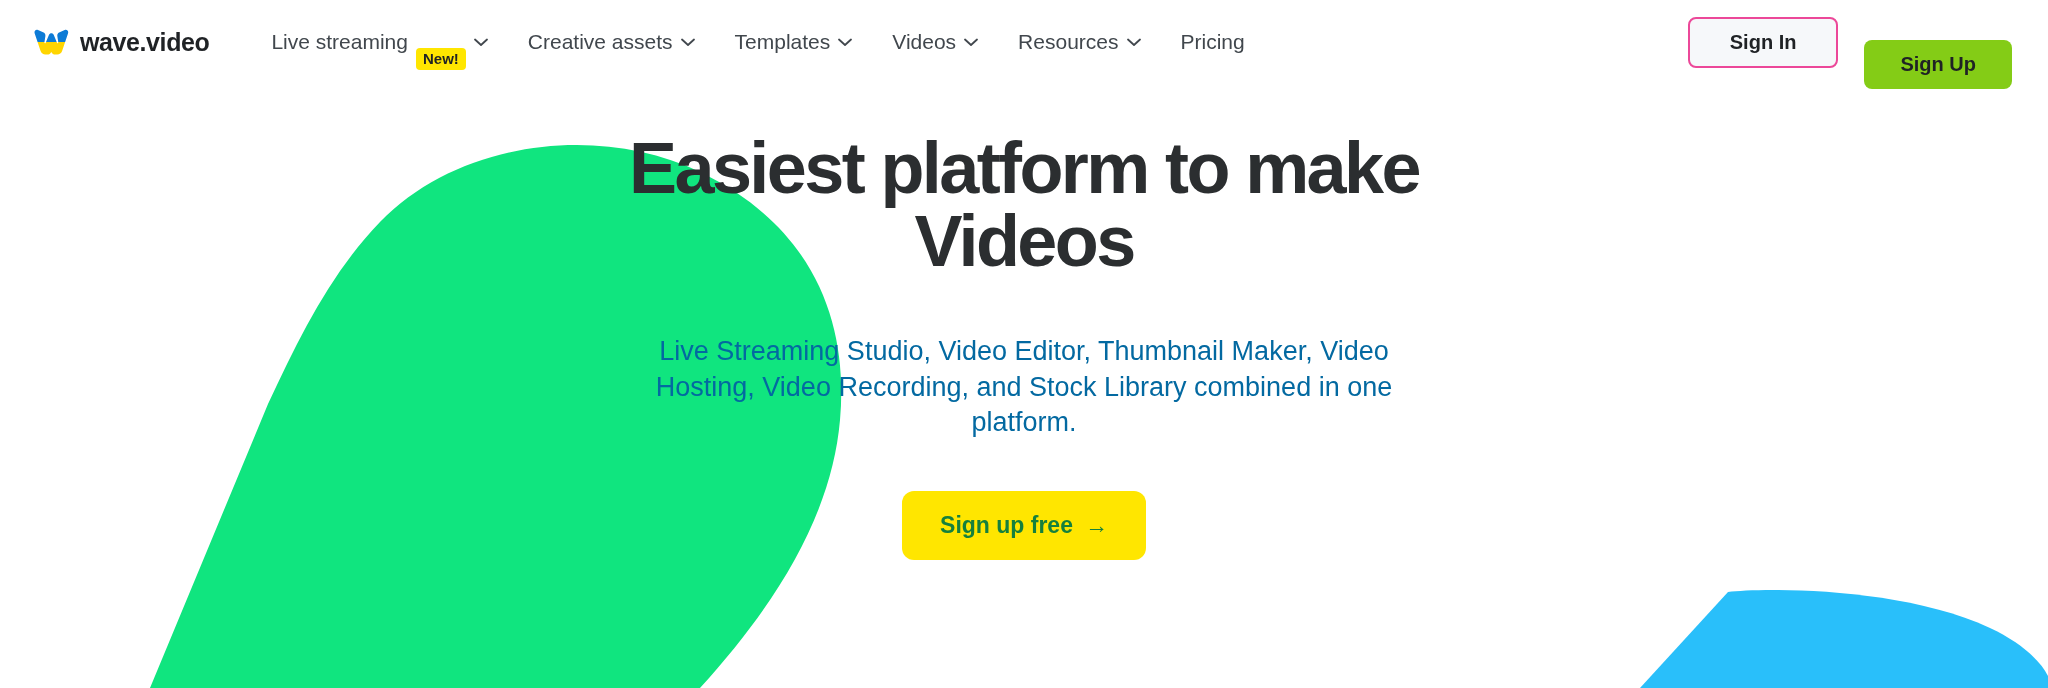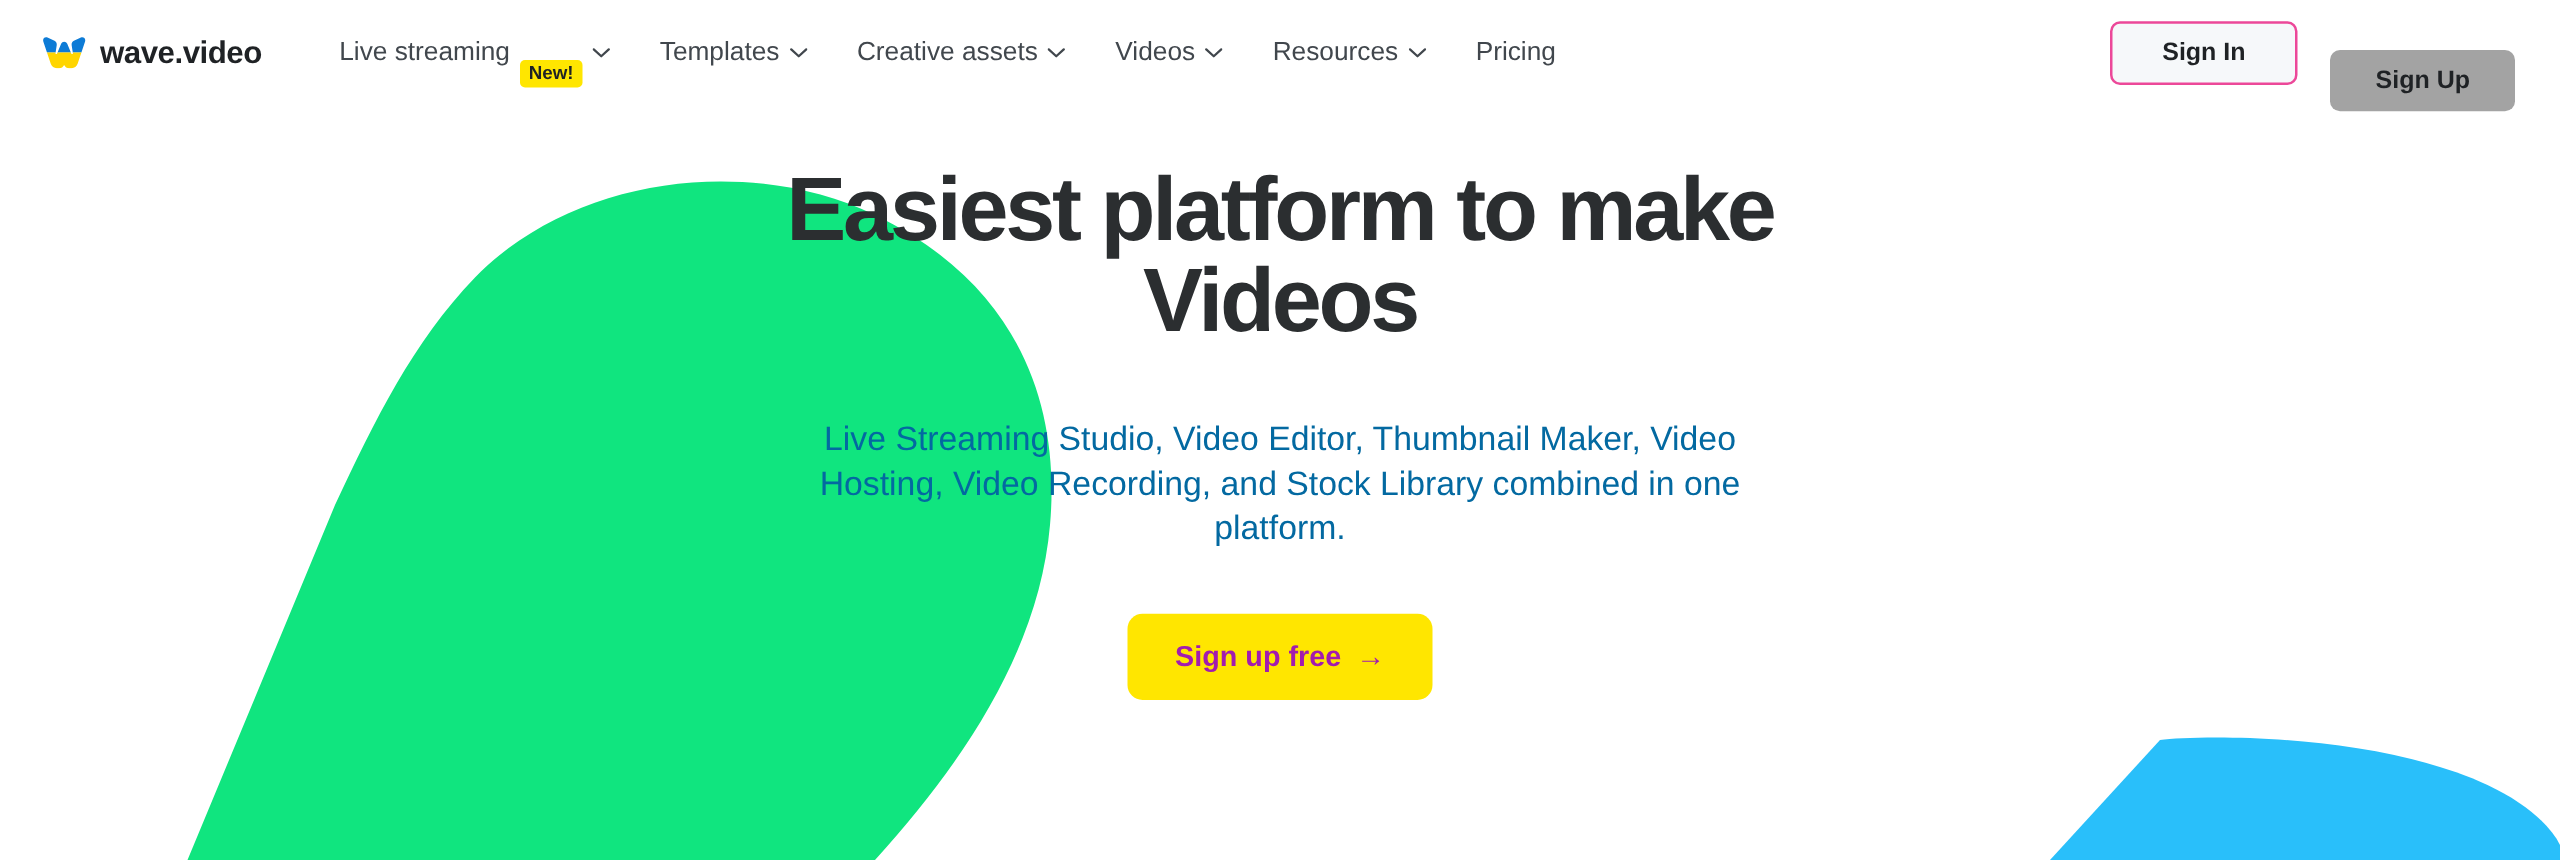--- a/index.html
+++ b/index.html
@@ -93,21 +93,21 @@
     color:#1f2225;
     font-size:20px;
     font-weight:bold;
     padding:12px 40px;
     border-radius:8px;
     cursor:pointer;
     font-family:inherit;
     white-space:nowrap;
   }
   .btn-signup {
-    background:#a3a3a3;
+    background:#84cc16;
     border:none;
     color:#1f2225;
     font-size:20px;
     font-weight:bold;
     padding:13px 36px;
     border-radius:8px;
     cursor:pointer;
     font-family:inherit;
     white-space:nowrap;
     margin-top:44px;
@@ -139,21 +139,21 @@
     color:#0369a1;
   }
   .hero-cta-wrap {
     margin-top:50px;
     display:flex;
     justify-content:center;
   }
   .btn-cta {
     background:#ffe600;
     border:none;
-    color:#a21caf;
+    color:#15803d;
     font-size:23px;
     font-weight:bold;
     padding:21px 38px;
     border-radius:12px;
     cursor:pointer;
     font-family:inherit;
     display:inline-flex;
     align-items:flex-end;
     gap:12px;
     white-space:nowrap;
@@ -203,28 +203,28 @@
 
       <div class="nav-item">
         <span>Live streaming</span>
         <span class="badge-new">New!</span>
         <svg class="chev" viewBox="0 0 14 9">
           <path d="M1 1.5 L7 7 L13 1.5" stroke="#41474d" stroke-width="1.8" fill="none" stroke-linecap="round" stroke-linejoin="round"></path>
         </svg>
       </div>
 
       <div class="nav-item">
+        <span>Creative assets</span>
+        <svg class="chev" viewBox="0 0 14 9">
+          <path d="M1 1.5 L7 7 L13 1.5" stroke="#41474d" stroke-width="1.8" fill="none" stroke-linecap="round" stroke-linejoin="round"></path>
+        </svg>
+      </div>
+
+      <div class="nav-item">
         <span>Templates</span>
-        <svg class="chev" viewBox="0 0 14 9">
-          <path d="M1 1.5 L7 7 L13 1.5" stroke="#41474d" stroke-width="1.8" fill="none" stroke-linecap="round" stroke-linejoin="round"></path>
-        </svg>
-      </div>
-
-      <div class="nav-item">
-        <span>Creative assets</span>
         <svg class="chev" viewBox="0 0 14 9">
           <path d="M1 1.5 L7 7 L13 1.5" stroke="#41474d" stroke-width="1.8" fill="none" stroke-linecap="round" stroke-linejoin="round"></path>
         </svg>
       </div>
 
       <div class="nav-item">
         <span>Videos</span>
         <svg class="chev" viewBox="0 0 14 9">
           <path d="M1 1.5 L7 7 L13 1.5" stroke="#41474d" stroke-width="1.8" fill="none" stroke-linecap="round" stroke-linejoin="round"></path>
         </svg>

